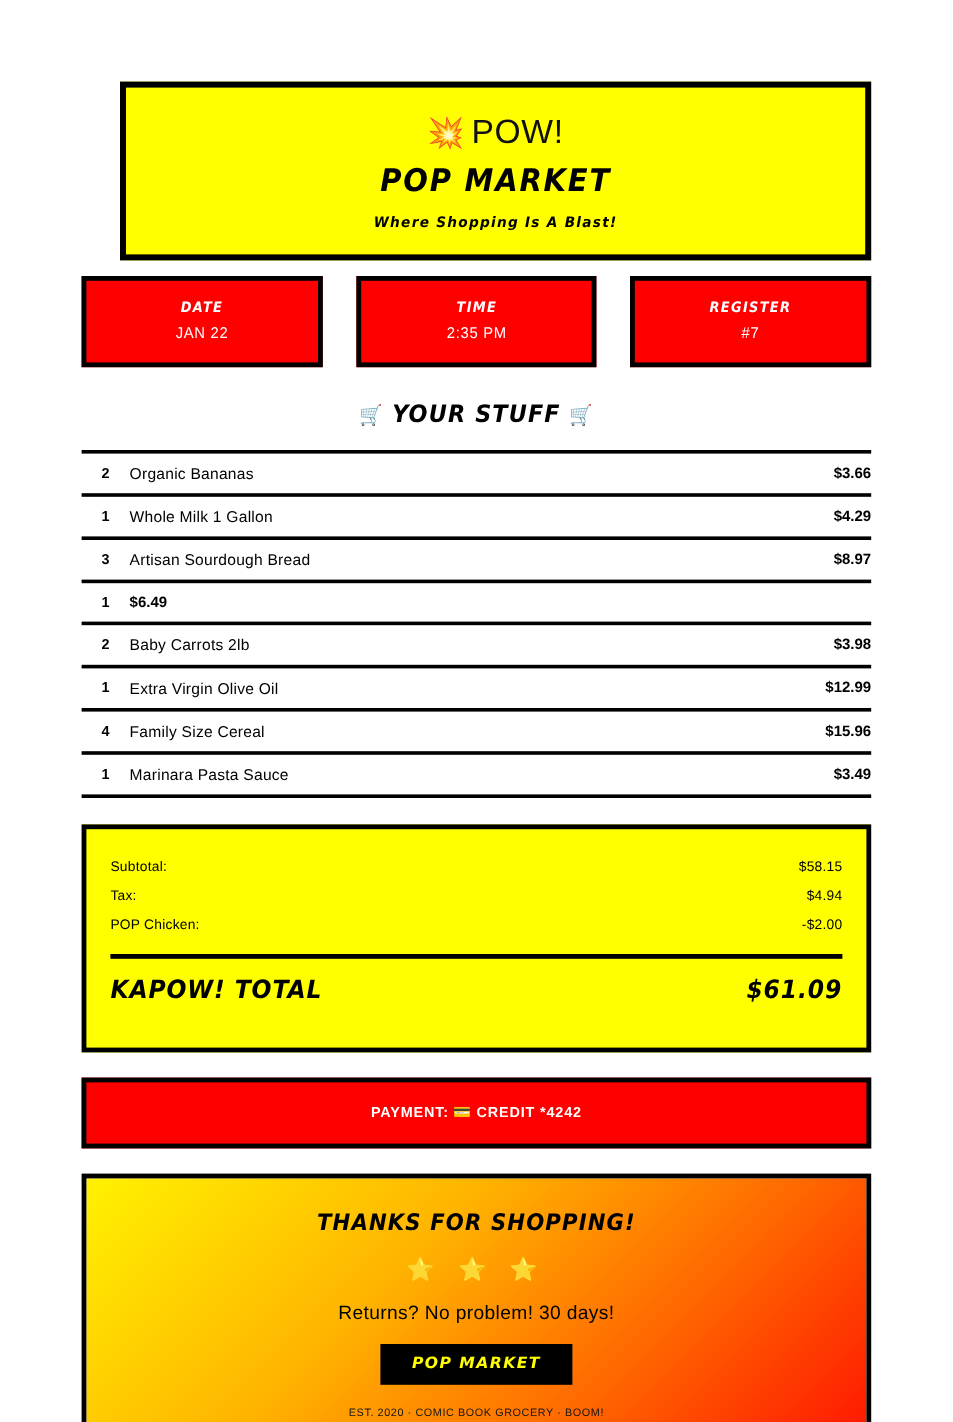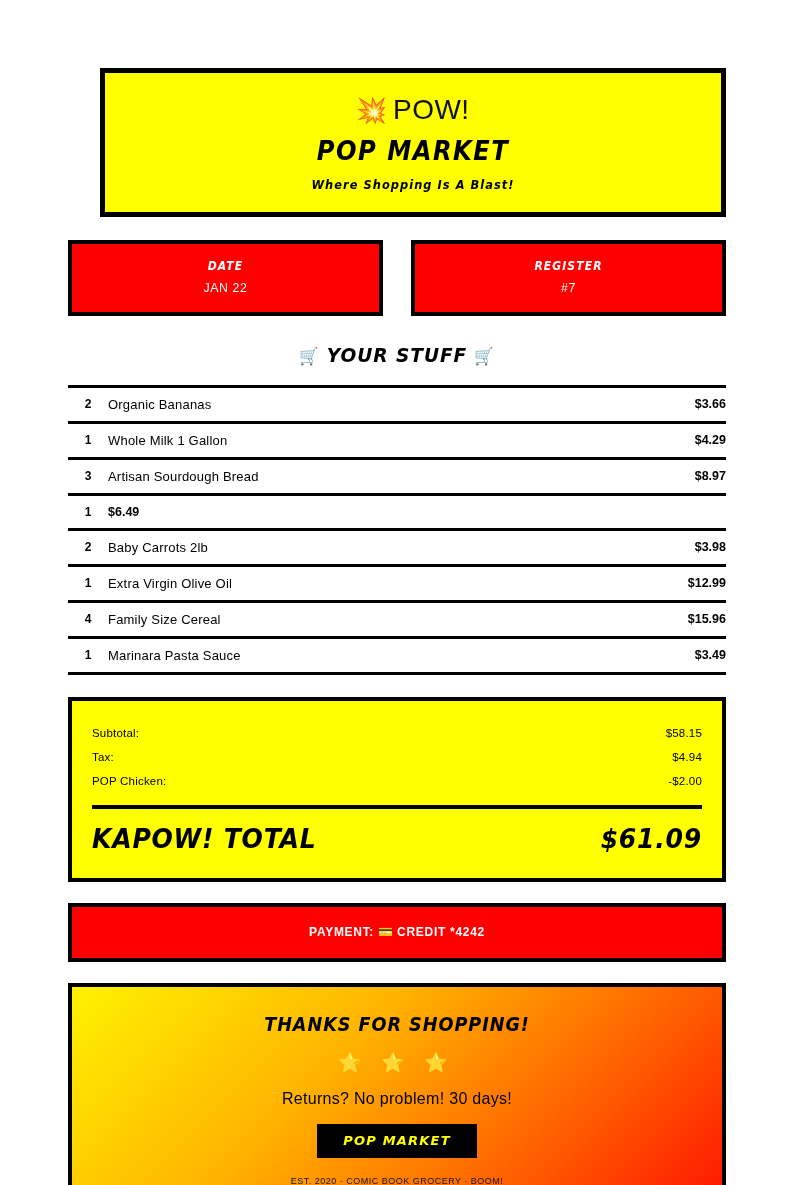--- a/index.html
+++ b/index.html
@@ -55,21 +55,21 @@
     font-style: italic;
     font-size: 12px;
     letter-spacing: 1.1px;
     transform: scaleX(0.95);
   }
 
   
   .info-row {
     display: flex;
     gap: 28px;
-    margin-top: 23px;
+    margin-top: 13px;
   }
   .info-box {
     flex: 1;
     background: #ff0000;
     border: 4px solid #000000;
     color: #ffffff;
     text-align: center;
     padding: 15px 6px 17px 6px;
     box-sizing: border-box;
   }
@@ -133,42 +133,42 @@
     font-size: 12.5px;
     text-align: right;
     white-space: nowrap;
   }
 
   
   .totals-box {
     background: #ffff00;
     border: 4px solid #000000;
     margin-top: 22px;
-    padding: 20px 20px 24px 20px;
+    padding: 20px 20px 36px 20px;
     box-sizing: border-box;
   }
   .total-line {
     display: flex;
     justify-content: space-between;
     font-size: 11.5px;
     padding: 6px 0;
     letter-spacing: 0.2px;
   }
   .totals-divider {
     border-top: 4px solid #000000;
     margin: 12px 0 10px 0;
   }
   .grand-total {
     display: flex;
     justify-content: space-between;
     align-items: baseline;
     font-family: "DejaVu Sans", sans-serif;
     font-weight: bold;
     font-style: italic;
-    font-size: 27px;
+    font-size: 21px;
     letter-spacing: 0.8px;
     padding-top: 4px;
   }
   .grand-total .gt-label { transform: scaleX(0.93); transform-origin: left; }
   .grand-total .gt-value { transform: scaleX(0.93); transform-origin: right; }
 
   
   .payment-bar {
     background: #ff0000;
     border: 4px solid #000000;
@@ -242,20 +242,24 @@
       <span class="pow-emoji">💥</span><span>POW!</span>
     </div>
     <div class="brand-name">POP MARKET</div>
     <div class="brand-tagline">Where Shopping Is A Blast!</div>
   </div>
 
   <div class="info-row">
     <div class="info-box">
       <div class="info-label">DATE</div>
       <div class="info-value">JAN 22</div>
+    </div>
+    <div class="info-box">
+      <div class="info-label">TIME</div>
+      <div class="info-value">2:35 PM</div>
     </div>
     <div class="info-box">
       <div class="info-label">REGISTER</div>
       <div class="info-value">#7</div>
     </div>
   </div>
 
   <div class="items-title">
     <span class="cart">🛒</span>
     <span>YOUR STUFF</span>

